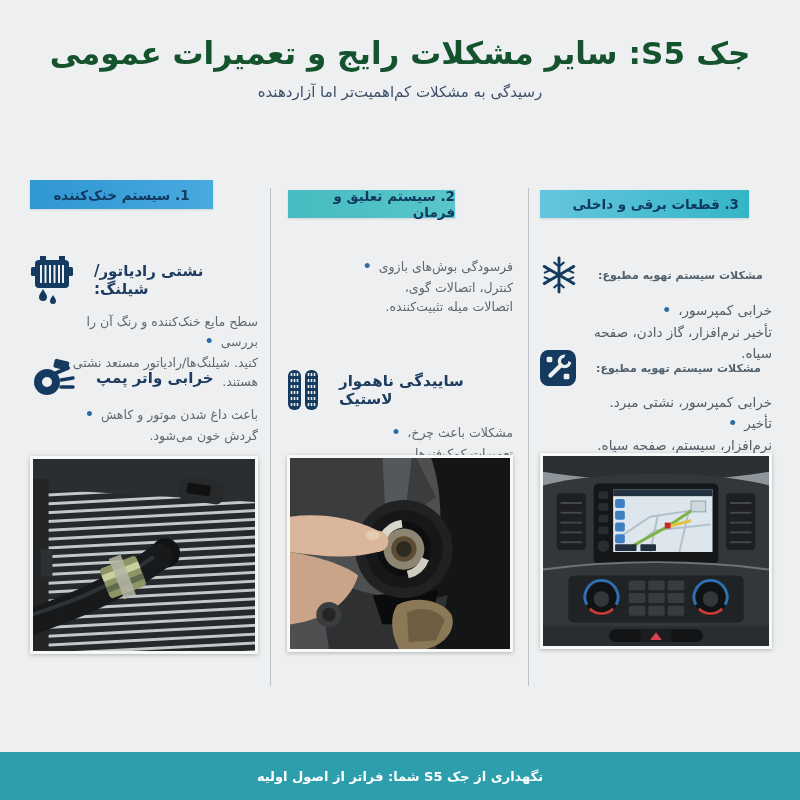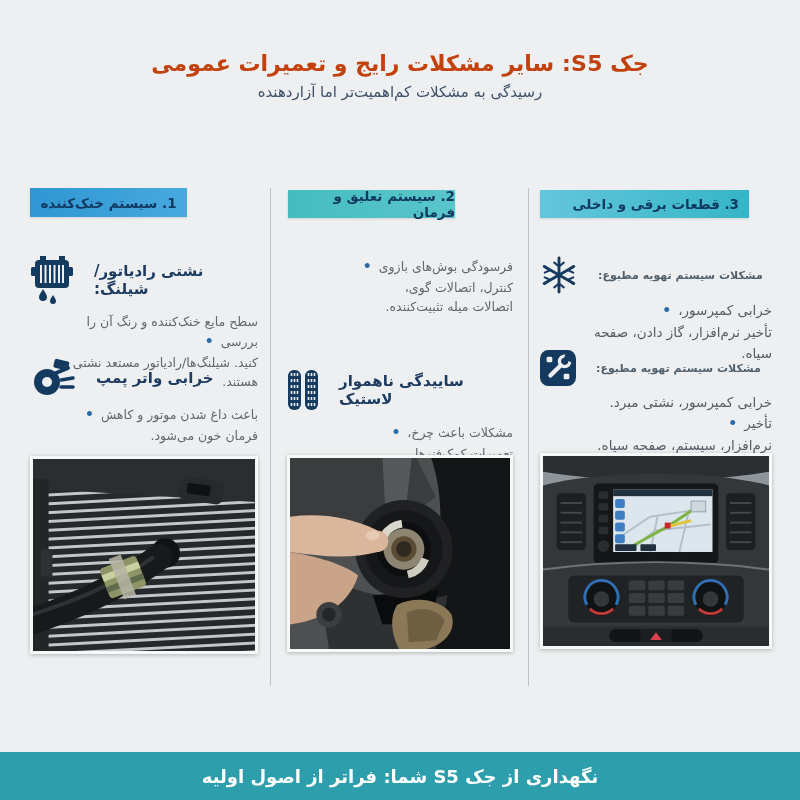--- a/index.html
+++ b/index.html
@@ -2,41 +2,41 @@
 <html><head>
 <meta charset="utf-8">
 <style>
   html,body{margin:0;padding:0;background:#d7d9da;}
   .canvas{
     position:relative;width:800px;height:800px;margin:0 auto;
     background:#edeff0;overflow:hidden;
     font-family:"DejaVu Sans","Liberation Sans",sans-serif;
   }
   .page-title{
-    position:absolute;top:36px;left:0;width:100%;text-align:center;
-    font-size:22px;font-weight:bold;color:#c2410c;direction:rtl;letter-spacing:.2px;
+    position:absolute;top:14px;left:0;width:100%;text-align:center;
+    font-size:31px;font-weight:bold;color:#14532d;direction:rtl;letter-spacing:.2px;
   }
   .page-subtitle{
     position:absolute;top:83px;left:0;width:100%;text-align:center;
     font-size:15px;font-weight:500;color:#3f506a;direction:rtl;
   }
   .divider{position:absolute;top:188px;width:1px;height:498px;background:#bfc2c4;}
   .divider.d1{left:270px;} .divider.d2{left:528px;}
 
   .col{position:absolute;top:0;height:760px;}
   .col1{left:30px;width:228px;}
   .col2{left:287px;width:226px;}
   .col3{left:540px;width:232px;}
 
   .col-header{
     position:absolute;height:29px;display:flex;align-items:center;
     font-size:13.5px;font-weight:bold;color:#11395f;direction:rtl;
     justify-content:center;box-shadow:0 1px 2px rgba(0,0,0,.12);
   }
-  .col1 .col-header{top:188px;left:0;width:157px;background:linear-gradient(90deg,#2f97d3,#48a9de);}
+  .col1 .col-header{top:180px;left:0;width:183px;background:linear-gradient(90deg,#2f97d3,#48a9de);}
   .col2 .col-header{top:190px;left:1px;width:167px;height:28px;background:linear-gradient(90deg,#45bcc1,#59c6ca);}
   .col3 .col-header{top:190px;left:0;width:209px;height:28px;background:linear-gradient(90deg,#64c6dd,#35b5c6);justify-content:flex-start;padding-right:10px;box-sizing:border-box;}
 
   .item{position:absolute;left:0;width:100%;}
   .col1 .item1{top:254px;} .col1 .item2{top:358px;}
   .col2 .item1{top:250px;} .col2 .item2{top:364px;}
   .col3 .item1{top:256px;} .col3 .item2{top:350px;}
 
   .item-head{display:flex;align-items:center;gap:12px;}
   .item-icon{flex:0 0 auto;line-height:0;}
@@ -59,21 +59,21 @@
     box-shadow:0 1px 4px rgba(0,0,0,.25);background:#222;line-height:0;width:100%;
   }
   .col1 .photo{top:456px;height:198px;}
   .col2 .photo{top:455px;height:197px;}
   .col3 .photo{top:453px;height:196px;}
   .photo svg{width:100%;height:100%;display:block;}
 
   .footer{
     position:absolute;left:0;bottom:0;width:800px;height:48px;
     background:#2d9fac;display:flex;align-items:center;justify-content:center;
-    color:#ffffff;font-size:18px;font-weight:bold;direction:rtl;
+    color:#ffffff;font-size:13px;font-weight:bold;direction:rtl;
   }
 </style>
 </head>
 <body>
 
 <div class="canvas">
 
   <h1 class="page-title">جک S5: سایر مشکلات رایج و تعمیرات عمومی</h1>
   <div class="page-subtitle">رسیدگی به مشکلات کم‌اهمیت‌تر اما آزاردهنده</div>
 
@@ -119,21 +119,21 @@
             <circle cx="17" cy="24" r="5" fill="#edeff0"></circle>
             <rect x="24" y="2" width="15" height="9" rx="2" fill="#153a5f" transform="rotate(14 31 6)"></rect>
             <path d="M26,15 L38,10" stroke="#153a5f" stroke-width="4" stroke-linecap="round"></path>
             <path d="M31,22 L43,20" stroke="#153a5f" stroke-width="3.5" stroke-linecap="round"></path>
             <path d="M31,29 L43,29" stroke="#153a5f" stroke-width="3.5" stroke-linecap="round"></path>
           </svg>
         </span>
         <h3 class="item-title">خرابی واتر پمپ</h3>
       </div>
       <div class="item-body">
-        <p class="bullet"><span>باعث داغ شدن موتور و کاهش</span><span class="dot">•</span><br><span>فرمان خون می‌شود.</span></p>
+        <p class="bullet"><span>باعث داغ شدن موتور و کاهش</span><span class="dot">•</span><br><span>گردش خون می‌شود.</span></p>
       </div>
     </div>
 
     <div class="photo">
       <svg viewBox="0 0 228 196" preserveAspectRatio="none">
         <defs>
           <pattern id="fins" width="6" height="9" patternUnits="userSpaceOnUse" patternTransform="rotate(-3)">
             <rect width="6" height="9" fill="#26292b"></rect>
             <rect width="6" height="3" fill="#c2c7ca"></rect>
           </pattern>

